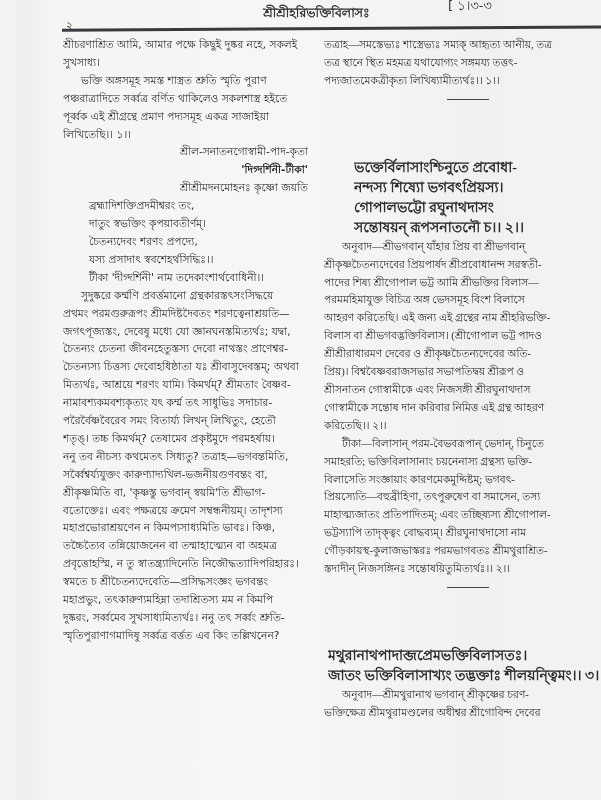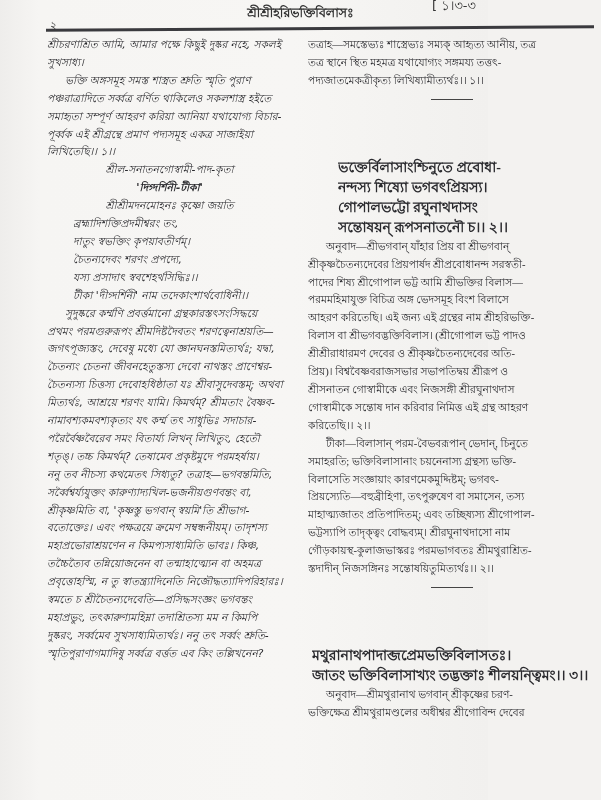--- a/index.html
+++ b/index.html
@@ -4,46 +4,46 @@
 <style>
   html, body { margin: 0; padding: 0; }
   body {
     width: 601px; height: 800px; overflow: hidden;
     background: #f3f2f0;
     font-family: "DejaVu Sans", sans-serif;
     color: #2a2a2e;
     position: relative;
   }
   .page {
-    position: absolute; left: 0; top: 0; width: 488px; height: 800px;
+    position: absolute; left: 16px; top: 0; width: 488px; height: 800px;
     background: linear-gradient(90deg, #eeedeb 0%, #f6f5f3 8%, #f7f6f4 60%, #f1f0ee 100%);
   }
   .running-head {
     position: absolute; top: 4px; left: 0; width: 601px; text-align: center;
     font-size: 12.5px; font-weight: bold; color: #333;
   }
   .page-num {
     position: absolute; top: 17px; left: 50px; font-size: 11px; color: #333;
   }
   .ref-code {
     position: absolute; top: -4px; right: 12px; font-size: 13px; color: #333;
   }
   .head-rule {
     position: absolute; top: 27px; left: 46px; width: 548px; height: 3px;
     background: #3a3a3e; transform: rotate(-0.35deg);
   }
   .col {
     position: absolute; top: 36px; font-size: 10.6px; line-height: 17.9px;
     text-align: justify;
   }
-  .col-left { left: 47px; width: 245px; font-style: italic; }
+  .col-left { left: 47px; width: 245px; }
   .col-right { left: 308px; width: 288px; font-family: Liberation Serif, serif; }
   .line { display: block; white-space: nowrap; overflow: hidden; }
   .indent { padding-left: 18px; }
-  .center { text-align: center; }
+  .center { text-align: right; }
   .verse { padding-left: 26px; }
   .bold { font-weight: bold; }
   .verse-block {
     font-size: 14px; line-height: 20px; font-weight: bold; padding-left: 30px; margin-top: 35px;
   }
   .sep { display: block; width: 42px; height: 1px; background: #444; margin: 9px auto; }
   .gap { display: block; height: 14px; }
 </style>
 </head>
 <body>
@@ -52,21 +52,20 @@
   <div class="running-head">শ্রীশ্রীহরিভক্তিবিলাসঃ</div>
   <div class="page-num">২</div>
   <div class="ref-code">[ ১।৩-৩</div>
   <div class="head-rule"></div>
 
   <div class="col col-left" id="left-col">
       <span class="line ">শ্রীচরণাশ্রিত আমি, আমার পক্ষে কিছুই দুষ্কর নহে, সকলই</span>
       <span class="line ">সুখসাধ্য।</span>
       <span class="line indent">ভক্তি অঙ্গসমূহ সমস্ত শাস্ত্রত শ্রুতি স্মৃতি পুরাণ</span>
       <span class="line ">পঞ্চরাত্রাদিতে সর্ব্বত্র বর্ণিত থাকিলেও সকলশাস্ত্র হইতে</span>
-      <span class="line ">সমাহৃতা সম্পূর্ণ আহরণ করিয়া আনিয়া যথাযোগ্য বিচার-</span>
       <span class="line ">পূর্ব্বক এই শ্রীগ্রন্থে প্রমাণ পদ্যসমূহ একত্র সাজাইয়া</span>
       <span class="line ">লিখিতেছি।। ১।।</span>
       <span class="line center">শ্রীল-সনাতনগোস্বামী-পাদ-কৃতা</span>
       <span class="line center bold">'দিগ্দর্শিনী-টীকা'</span>
       <span class="line center">শ্রীশ্রীমদনমোহনঃ কৃষ্ণো জয়তি</span>
       <span class="line verse">ব্রহ্মাদিশক্তিপ্রদমীশ্বরং তং,</span>
       <span class="line verse">দাতুং স্বভক্তিং কৃপয়াবতীর্ণম্।</span>
       <span class="line verse">চৈতন্যদেবং শরণং প্রপদ্যে,</span>
       <span class="line verse">যস্য প্রসাদাৎ স্ববশেহর্থসিদ্ধিঃ।।</span>
       <span class="line verse">টীকা 'দীগ্দর্শিনী' নাম তদেকাংশার্থবোধিনী।।</span>

